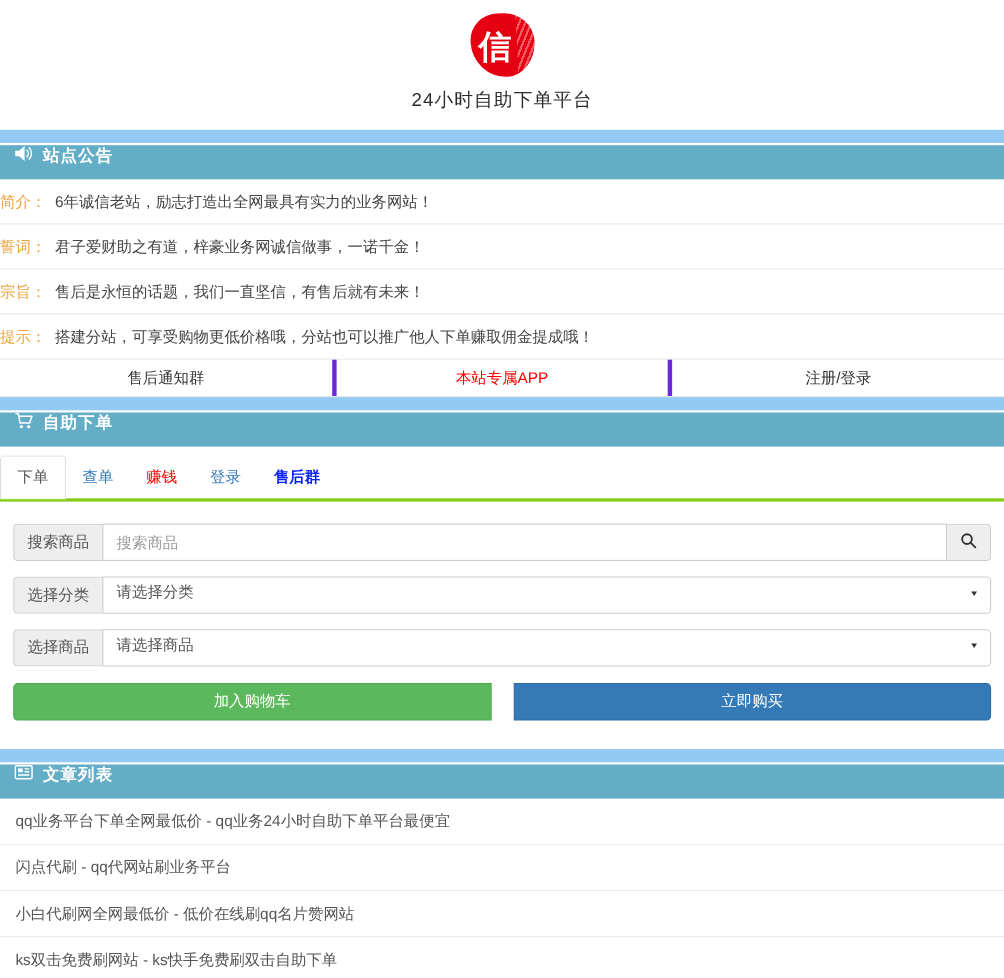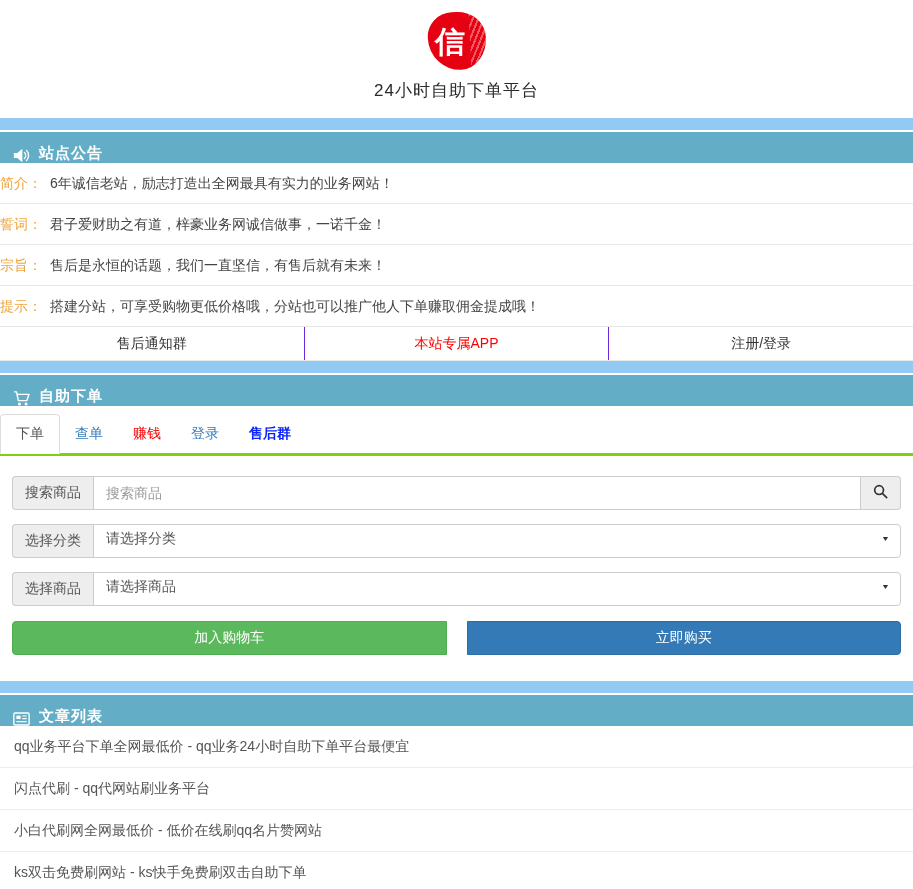--- a/index.html
+++ b/index.html
@@ -12,33 +12,33 @@
           background:#e60112; border-radius:44% 50% 46% 56% / 42% 46% 54% 58%;
           transform:rotate(-3deg); overflow:hidden; }
   .logo::after { content:""; position:absolute; right:-2px; top:2px; width:18px; height:54px;
           background:repeating-linear-gradient(115deg, rgba(255,255,255,.35) 0 2px, rgba(230,1,18,0) 2px 5px); }
   .logo-char { position:absolute; left:7px; top:10px; color:#fff; font-size:30px; font-weight:bold;
           font-family:"Liberation Serif","DejaVu Serif",serif; transform:rotate(3deg); }
   .site-title { margin-top:9px; font-size:17px; color:#2b2b2b; letter-spacing:1px; }
 
   
   .blue-strip { height:12px; background:#93caf4; margin-bottom:2px; }
-  .panel-header { height:31px; background:#63aec6; color:#fff; display:flex; align-items:flex-end;
+  .panel-header { height:31px; background:#63aec6; color:#fff; display:flex; align-items:flex-start;
                   padding-left:13px; font-size:15px; font-weight:bold; letter-spacing:1px; }
   .panel-header .ph-icon { display:inline-flex; margin-right:9px; }
 
   
   .ann-row { height:41px; line-height:40px; border-bottom:1px solid #e8e8e8;
              font-size:14px; color:#444; white-space:nowrap; }
   .ann-label { color:#f0a33c; margin-right:8px; }
 
   .quick-links { display:flex; border-bottom:1px solid #e8e8e8; }
   .quick-link { flex:1; text-align:center; height:33px; line-height:32px; font-size:14px;
                 color:#333; cursor:pointer; }
-  .quick-link + .quick-link { border-left:1px solid #6d28d9; }
+  .quick-link + .quick-link { border-left:4px solid #6d28d9; }
   .quick-link.red { color:#f00; }
 
   
   .tabs { display:flex; align-items:flex-end; border-bottom:3px solid #84cc16; margin-top:8px;
           padding-left:0; height:42px; }
   .tab { font-size:14px; padding:10px 15px; cursor:pointer; }
   .tab.active { background:#fff; border:1px solid #ddd; border-bottom:1px solid #fff;
                 border-radius:4px 4px 0 0; color:#555; margin-bottom:-1px; }
   .tab.link-blue { color:#337ab7; }
   .tab.link-red  { color:#f00; }

